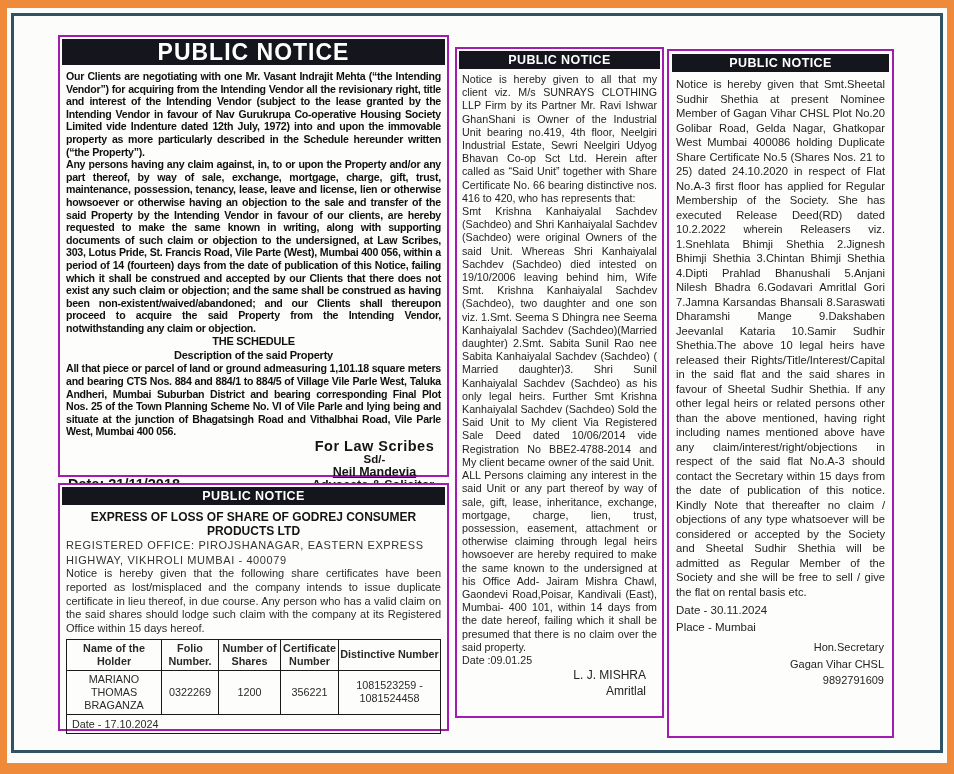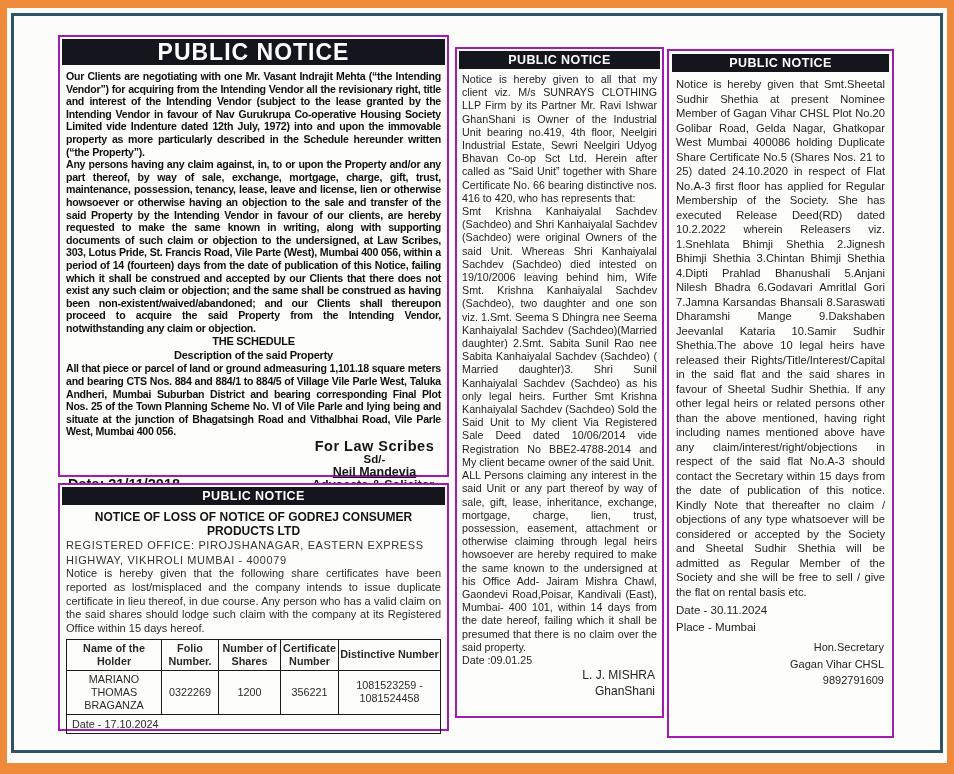--- a/index.html
+++ b/index.html
@@ -48,21 +48,21 @@
   .n2-table th { font-weight:bold; }
   .n2-footbox { border:1.5px solid #1a1a1a; border-top:none; font-size:10.8px;
     line-height:16px; padding:1px 5px; color:#2a2a2a; }
 
   
   .notice3 { left:455px; top:47px; width:209px; height:671px; }
   .n3-body { padding:2px 5px 0 5px; font-size:10.7px; line-height:13.2px;
     text-align:justify; color:#232323; }
   .n3-body p { margin:0; }
   .n3-date { text-align:left; }
-  .n3-sign { text-align:right; font-size:12px; line-height:16px; padding-right:7px; color:#232323; }
+  .n3-sign { text-align:right; font-size:12px; line-height:16px; padding-right:16px; color:#232323; }
 
   
   .notice4 { left:667px; top:49px; width:227px; height:689px; }
   .notice4 .bar { margin:3px; }
   .n4-body { padding:2px 7px 0 7px; font-size:11.2px; line-height:14.5px;
     text-align:justify; color:#232323; }
   .n4-meta { padding:3px 7px 0 7px; font-size:11.5px; line-height:16.5px; color:#232323; }
   .n4-sign { text-align:right; font-size:11px; line-height:16.5px;
     padding:4px 8px 0 0; color:#232323; }
 </style>
@@ -93,21 +93,21 @@
         <div class="tt">Advocate &amp; Solicitor.</div>
       </div>
     </div>
   </article>
 
   <article class="notice notice2 boxed">
     <div class="bar bar-small">
       <span>PUBLIC NOTICE</span>
     </div>
     <div class="n2-inner">
-      <div class="n2-heading">NOTICE OF LOSS OF NOTICE OF GODREJ CONSUMER PRODUCTS LTD</div>
+      <div class="n2-heading">EXPRESS OF LOSS OF SHARE OF GODREJ CONSUMER PRODUCTS LTD</div>
       <div class="n2-office">REGISTERED OFFICE: PIROJSHANAGAR, EASTERN EXPRESS HIGHWAY, VIKHROLI MUMBAI - 400079</div>
       <p class="n2-para">Notice is hereby given that the following share certificates have been reported as lost/misplaced and the company intends to issue duplicate certificate in lieu thereof, in due course. Any person who has a valid claim on the said shares should lodge such claim with the company at its Registered Office within 15 days hereof.</p>
       <table class="n2-table">
         <thead>
           <tr>
             <th style="width:95px">Name of the Holder</th>
             <th style="width:57px">Folio Number.</th>
             <th style="width:62px">Number of Shares</th>
             <th style="width:58px">Certificate Number</th>
             <th>Distinctive Number</th>
@@ -134,21 +134,21 @@
       <span>PUBLIC NOTICE</span>
     </div>
     <div class="n3-body">
       <p>Notice is hereby given to all that my client viz. M/s SUNRAYS CLOTHING LLP Firm by its Partner Mr. Ravi Ishwar GhanShani is Owner of the Industrial Unit bearing no.419, 4th floor, Neelgiri Industrial Estate, Sewri Neelgiri Udyog Bhavan Co-op Sct Ltd. Herein after called as “Said Unit” together with Share Certificate No. 66 bearing distinctive nos. 416 to 420, who has represents that:</p>
       <p>Smt Krishna Kanhaiyalal Sachdev (Sachdeo)  and Shri Kanhaiyalal Sachdev (Sachdeo) were original Owners of the said Unit. Whereas Shri Kanhaiyalal Sachdev (Sachdeo) died intested on 19/10/2006 leaving behind him, Wife Smt. Krishna Kanhaiyalal Sachdev (Sachdeo), two daughter and one son viz. 1.Smt. Seema S Dhingra nee Seema Kanhaiyalal Sachdev (Sachdeo)(Married daughter) 2.Smt. Sabita Sunil Rao nee Sabita Kanhaiyalal Sachdev (Sachdeo) ( Married daughter)3. Shri Sunil Kanhaiyalal Sachdev (Sachdeo) as his only legal heirs. Further Smt Krishna Kanhaiyalal Sachdev (Sachdeo) Sold the Said Unit to My client Via  Registered Sale Deed dated 10/06/2014 vide Registration No BBE2-4788-2014 and My client became owner of the said Unit.</p>
       <p>ALL Persons claiming any interest in the said Unit or any part thereof by way of sale, gift, lease, inheritance, exchange, mortgage, charge, lien, trust, possession, easement, attachment or otherwise claiming through legal heirs howsoever are hereby required to make the same known to the undersigned at his Office Add- Jairam Mishra Chawl, Gaondevi Road,Poisar, Kandivali (East), Mumbai- 400 101, within 14 days from the date hereof, failing which it shall be presumed that there is no claim over the said property.</p>
       <p class="n3-date">Date :09.01.25</p>
     </div>
     <div class="n3-sign">
       <div>L. J. MISHRA</div>
-      <div>GhanShani</div>
+      <div>Amritlal</div>
     </div>
   </article>
 
   <article class="notice notice4 boxed">
     <div class="bar bar-small">
       <span>PUBLIC NOTICE</span>
     </div>
     <div class="n4-body">
       <p>Notice is hereby given that Smt.Sheetal Sudhir Shethia at present Nominee Member of Gagan Vihar CHSL Plot No.20 Golibar Road, Gelda Nagar, Ghatkopar West Mumbai 400086  holding  Duplicate Share Certificate No.5 (Shares  Nos.  21 to  25)  dated 24.10.2020 in respect of Flat No.A-3 first floor has applied for Regular Membership of the Society. She    has executed Release Deed(RD) dated 10.2.2022 wherein Releasers viz. 1.Snehlata Bhimji Shethia 2.Jignesh Bhimji Shethia 3.Chintan Bhimji Shethia 4.Dipti Prahlad Bhanushali 5.Anjani Nilesh Bhadra 6.Godavari Amritlal Gori 7.Jamna Karsandas Bhansali 8.Saraswati Dharamshi Mange 9.Dakshaben Jeevanlal Kataria 10.Samir Sudhir Shethia.The above 10 legal heirs have released their Rights/Title/Interest/Capital in the said flat and the said shares in favour of Sheetal Sudhir Shethia. If any other legal heirs or related persons other than the above mentioned, having right including names mentioned above have any claim/interest/right/objections in respect of the said flat No.A-3 should contact the Secretary within 15 days from the date of publication of this notice. Kindly Note that thereafter no claim / objections of any type whatsoever will be considered or accepted by the Society and Sheetal Sudhir Shethia will be admitted as Regular Member of the Society and she will be free to sell / give the flat on rental basis etc.</p>
     </div>

